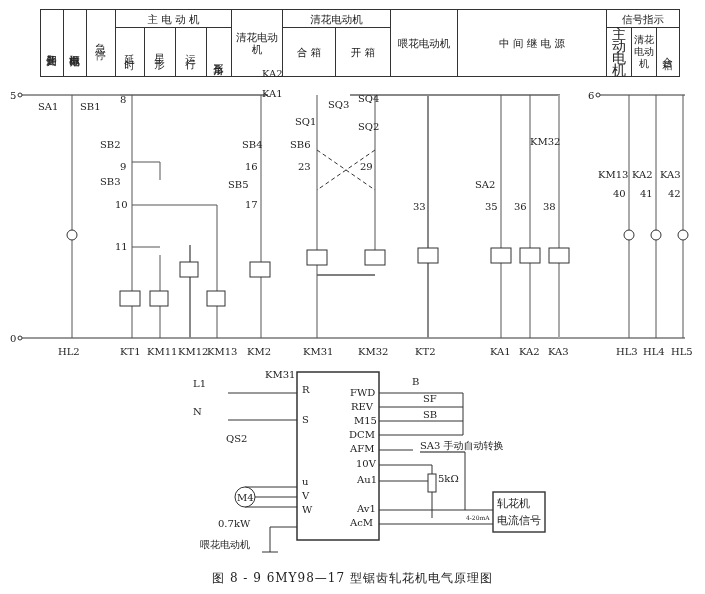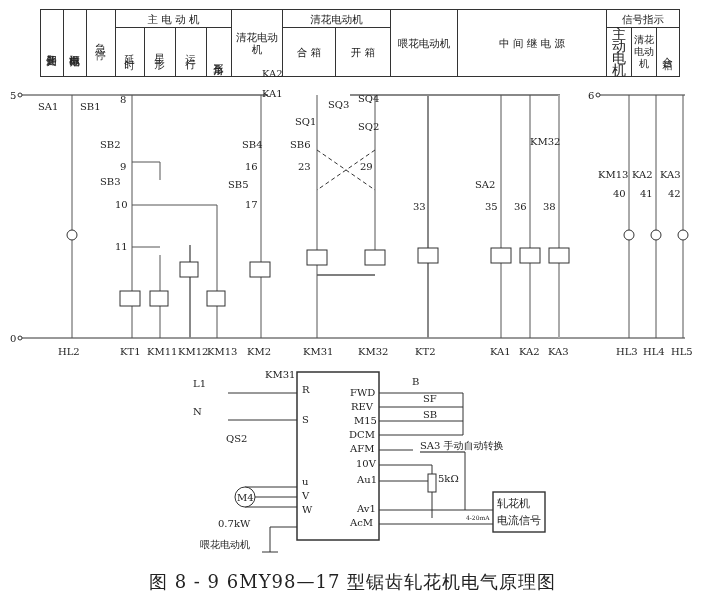--- a/index.html
+++ b/index.html
@@ -2,21 +2,21 @@
 <html><head>
 <meta charset="utf-8">
 <style>
   html,body{margin:0;padding:0;background:#fff;}
   body{width:705px;height:594px;position:relative;overflow:hidden;font-family:"DejaVu Serif","Liberation Serif",serif;color:#222;}
   #hdr{position:absolute;left:40px;top:9px;border-collapse:collapse;font-size:10.5px;}
   #hdr td{border:1.3px solid #333;text-align:center;vertical-align:middle;padding:0;line-height:12px;}
   .vt{writing-mode:vertical-rl;letter-spacing:0px;}
   svg{position:absolute;left:0;top:0;}
   svg text{font-family:"DejaVu Serif","Liberation Serif",serif;fill:#222;}
-  .cap{position:absolute;left:0;width:705px;top:570px;text-align:center;font-size:18px;letter-spacing:1px;}
+  .cap{position:absolute;left:0;width:705px;top:570px;text-align:center;font-size:12px;letter-spacing:1px;}
 </style>
 </head>
 <body>
 
 <table id="hdr">
   <tbody>
       <tr style="height:18px">
     <td rowspan="2" style="width:22px"><span class="vt">钥匙开关</span></td>
     <td rowspan="2" style="width:22px"><span class="vt">电源指标</span></td>
     <td rowspan="2" style="width:28px"><span class="vt" style="letter-spacing:8px">急停</span></td>

